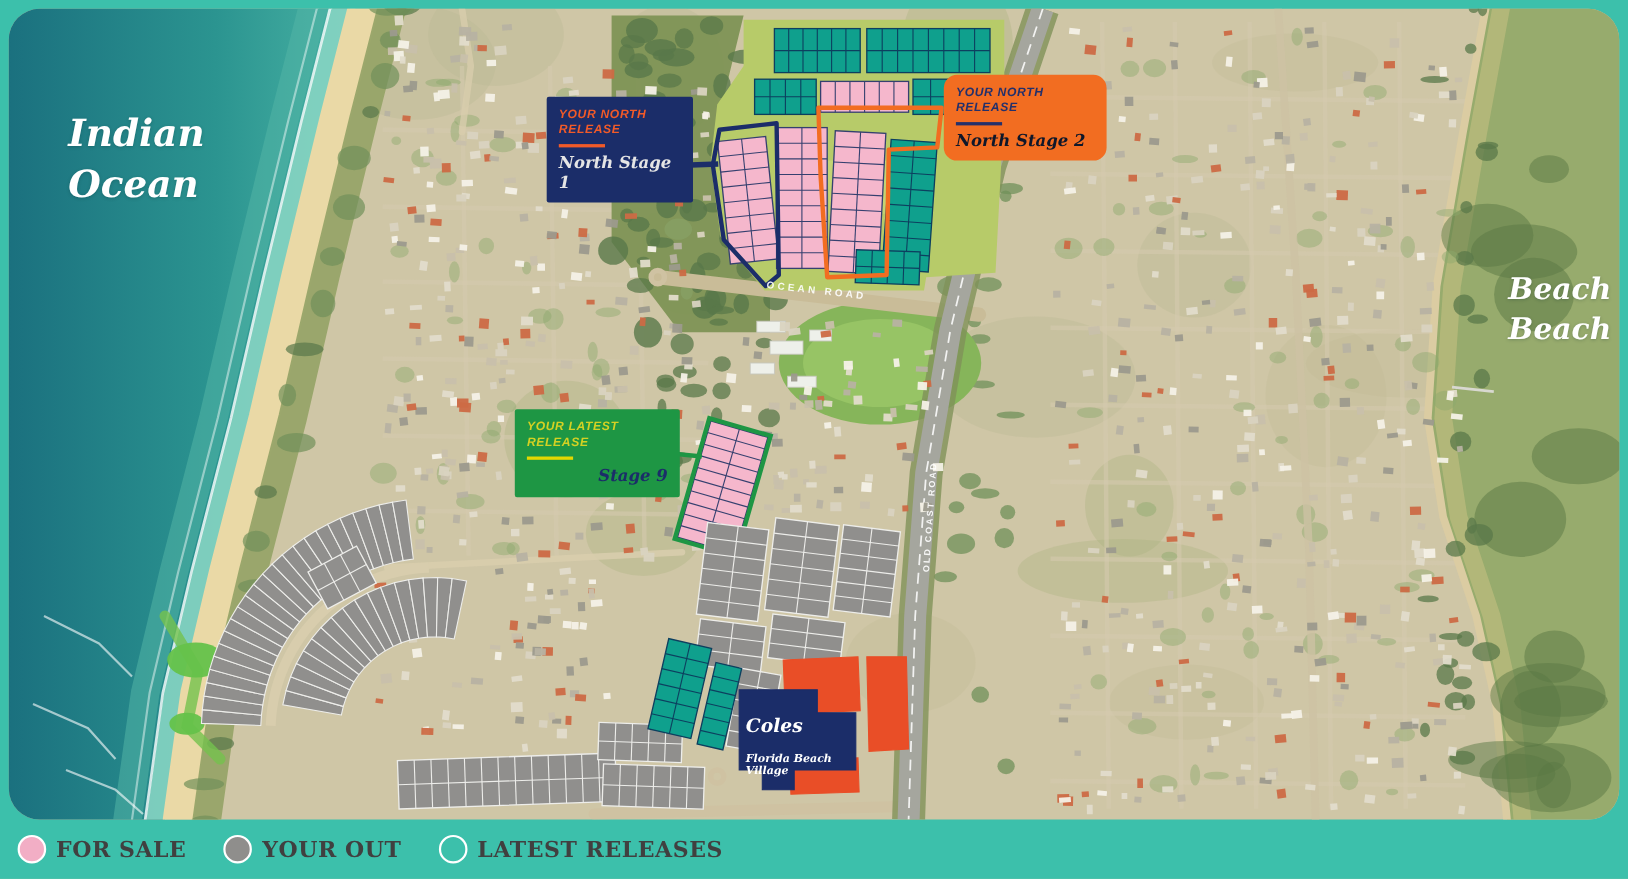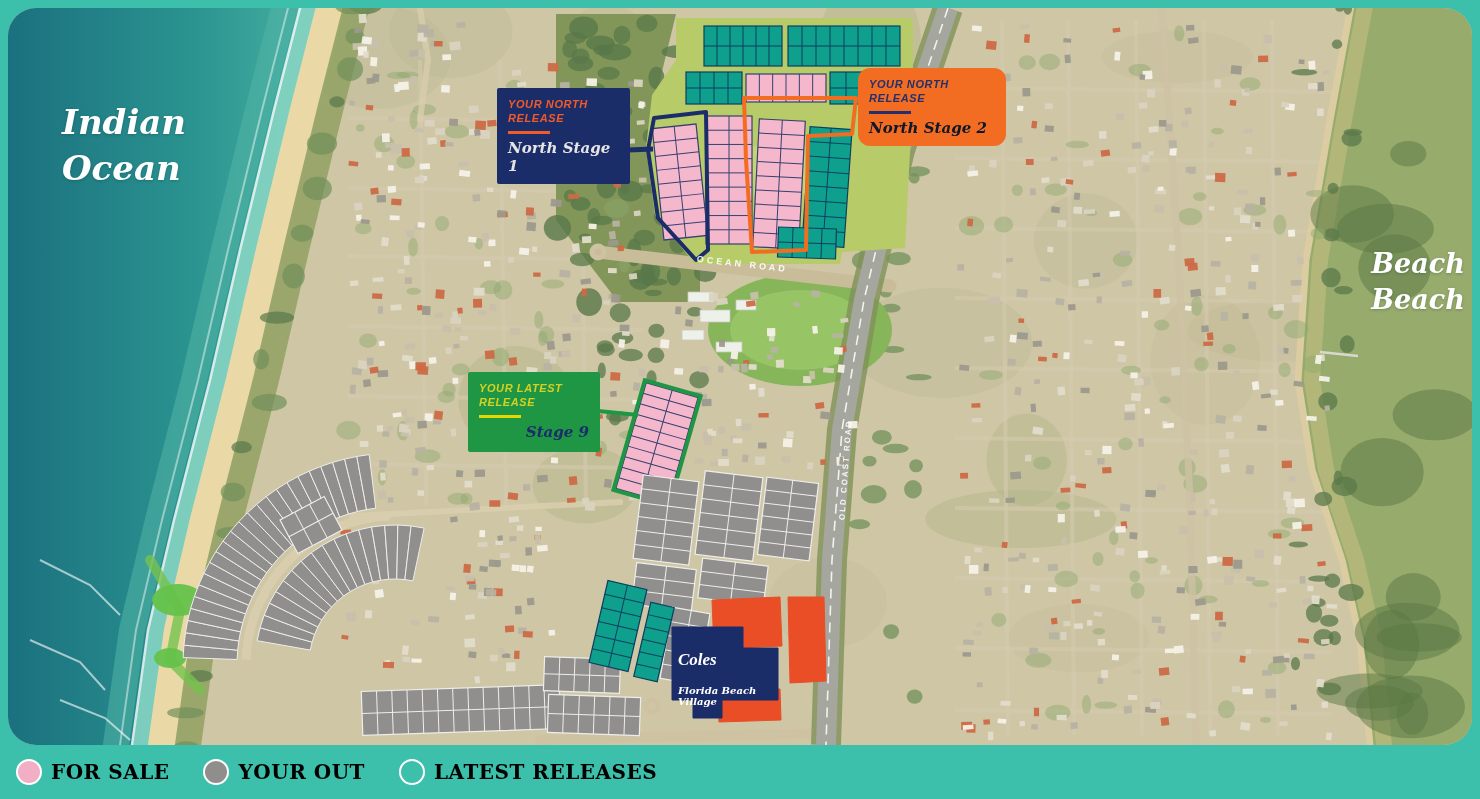--- a/index.html
+++ b/index.html
@@ -12,29 +12,29 @@
   #ocean-label{left:62px;top:100px;font-size:34px;}
   #inlet-label{left:1368px;top:246px;font-size:27px;text-align:center;width:100px;}
   .callout{position:absolute;box-sizing:border-box;padding:9px 11px;color:#fff;z-index:5;}
   .callout .title{font-weight:bold;font-size:11px;line-height:1.3;letter-spacing:.6px;
        text-transform:uppercase;font-style:italic;}
   .callout .rule{height:3px;width:42px;margin:5px 0;}
   .callout .subtitle{font-family:"DejaVu Serif",serif;font-style:italic;font-weight:bold;
        font-size:15px;margin-top:2px;}
   #store-label{position:absolute;left:678px;top:650px;width:104px;color:#fff;z-index:4;
        font-family:"DejaVu Serif",serif;font-style:italic;font-weight:bold;}
-  #store-label .store-name{font-size:17px;font-family:Liberation Serif, serif;}
+  #store-label .store-name{font-size:17px;}
   #store-label .store-tagline{font-size:10px;margin-top:15px;}
   #legend{position:absolute;left:0;right:0;bottom:0;height:54px;display:flex;
        align-items:center;padding-left:16px;z-index:6;}
   .legend-item{display:flex;align-items:center;margin-right:34px;}
   .legend-swatch{width:26px;height:26px;border-radius:50%;border:2.5px solid #fff;
        box-sizing:border-box;flex:none;}
   .legend-label{margin-left:9px;font-family:"DejaVu Serif",serif;font-weight:bold;
-       font-size:20px;letter-spacing:.5px;color:#000000;}
+       font-size:20px;letter-spacing:.5px;color:#404040;}
 </style>
 </head>
 <body>
 
 <div id="stage">
 
   <svg id="map-svg" width="1480" height="799" viewBox="0 0 1480 799">
     <defs>
       <clipPath id="mapClip">
           <rect x="8" y="8" width="1464" height="737" rx="28" ry="28"></rect>
@@ -1408,21 +1408,21 @@
   <div class="callout" style="left: 497px; top: 88px; width: 133px; min-height: 72px; background: rgb(27, 45, 105); border-radius: 2px;">
     <div class="title" style="color: rgb(241, 90, 41);">YOUR NORTH RELEASE</div>
     <div class="rule" style="background: rgb(241, 90, 41);"></div>
     <div class="subtitle" style="color: #e5e5e5;">North Stage 1</div>
   </div>
   <div class="callout" style="left: 858px; top: 68px; width: 148px; min-height: 77px; background: rgb(242, 109, 33); border-radius: 12px;">
     <div class="title" style="color: rgb(36, 48, 107);">YOUR NORTH RELEASE</div>
     <div class="rule" style="background: rgb(36, 48, 107);"></div>
     <div class="subtitle" style="color: #0f172a;">North Stage 2</div>
   </div>
-  <div class="callout" style="left: 468px; top: 372px; width: 132px; min-height: 80px; background: rgb(30, 150, 68); border-radius: 2px;">
+  <div class="callout" style="left: 468px; top: 372px; width: 150px; min-height: 80px; background: rgb(30, 150, 68); border-radius: 2px;">
     <div class="title" style="color: rgb(212, 209, 35);">YOUR LATEST RELEASE</div>
     <div class="rule" style="background: rgb(227, 216, 0);"></div>
     <div class="subtitle" style="color: rgb(27, 45, 105); text-align: right;">Stage 9</div>
   </div>
 
   <div id="store-label">
     <div class="store-name">Coles</div>
     <div class="store-tagline">Florida Beach Village</div>
   </div>
 

